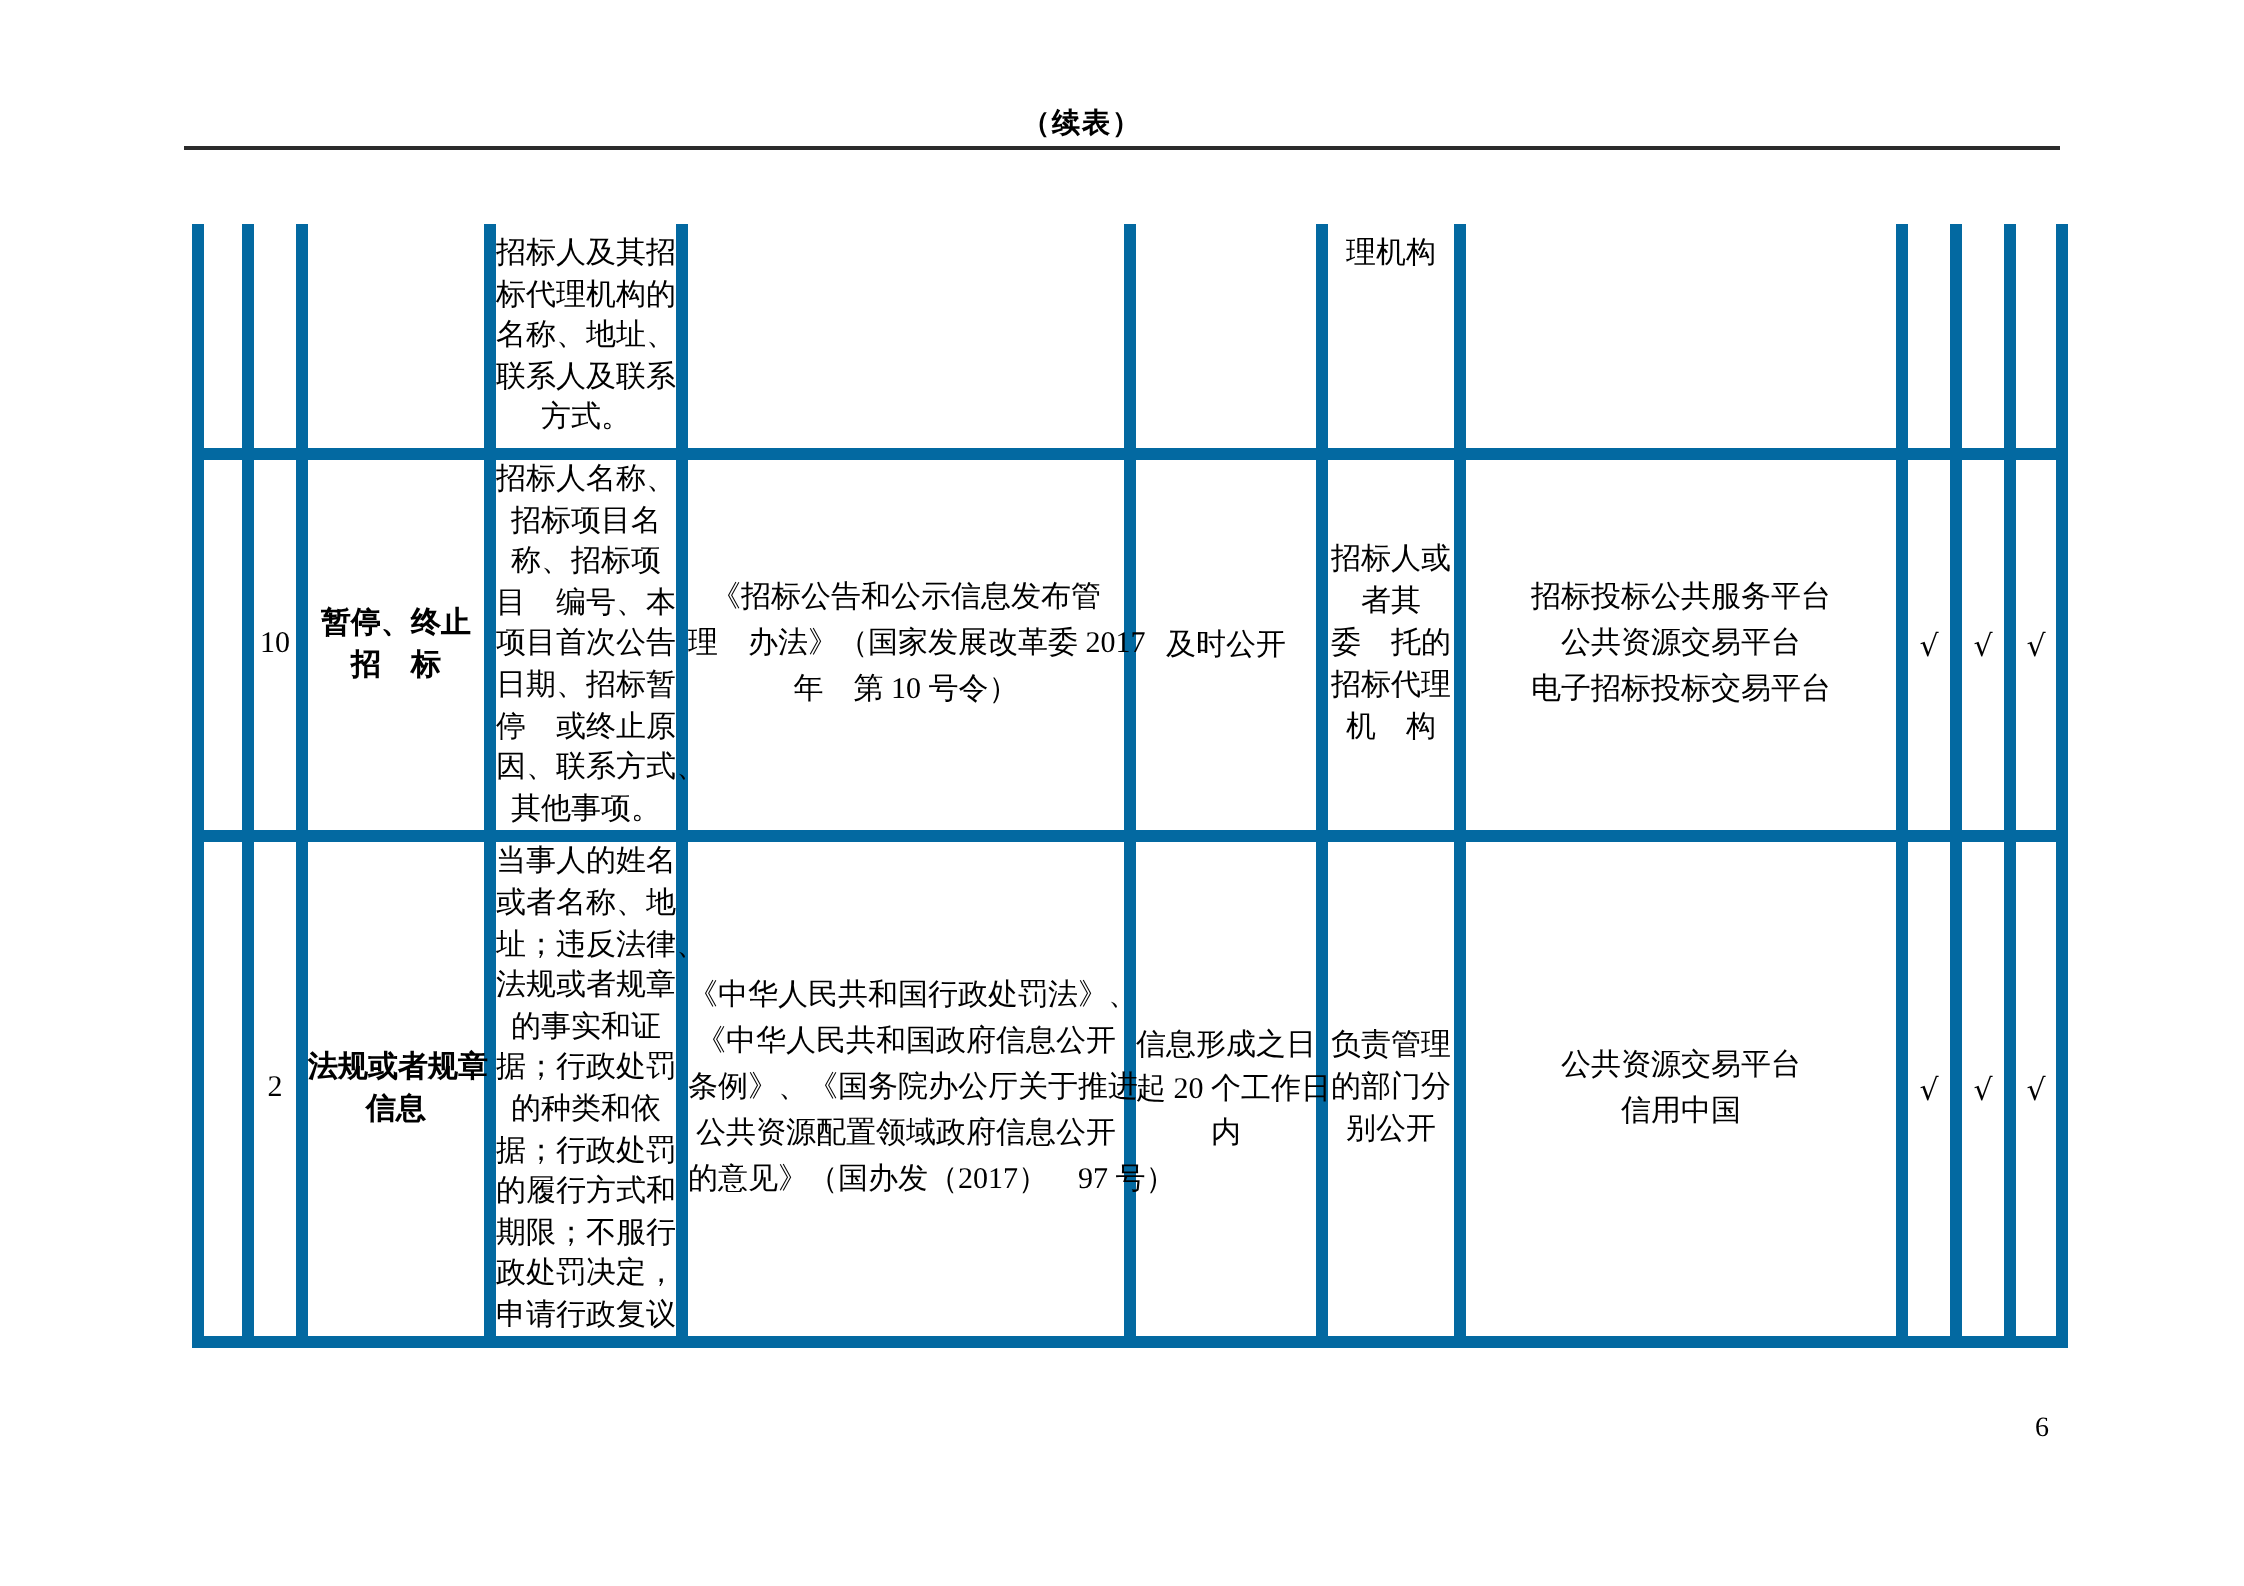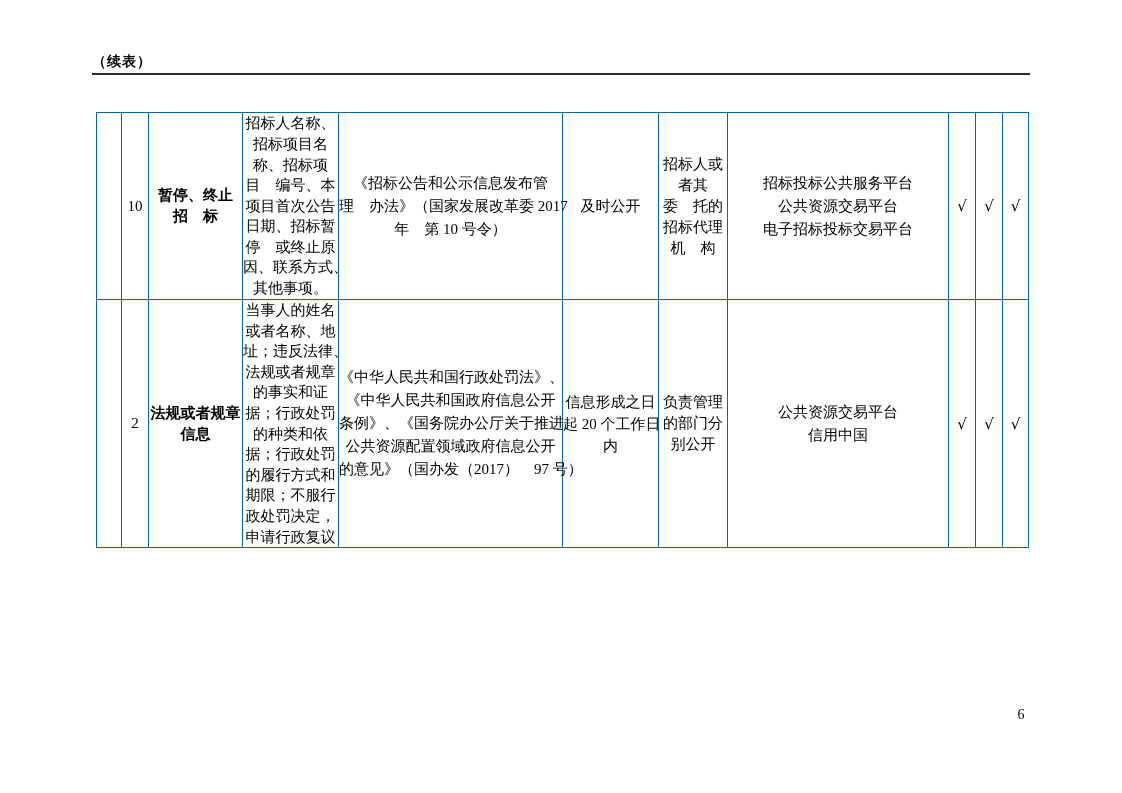--- a/index.html
+++ b/index.html
@@ -13,21 +13,21 @@
     height: 793px;
     font-family: "Liberation Serif", "DejaVu Serif", serif;
     color: #000;
     overflow: hidden;
   }
   .cont-label {
     position: absolute;
     top: 53px;
     left: 92px;
     width: 898px;
-    text-align: left;
+    text-align: center;
     font-size: 14px;
     font-weight: bold;
     letter-spacing: 1px;
   }
   .header-rule {
     position: absolute;
     top: 73px;
     left: 92px;
     width: 938px;
     height: 2px;
@@ -35,21 +35,21 @@
   }
   table.doc-table {
     position: absolute;
     top: 112px;
     left: 96px;
     width: 932px;
     border-collapse: collapse;
     table-layout: fixed;
   }
   table.doc-table td {
-    border: 1px solid #0369a1;
+    border: 6px solid #0369a1;
     padding: 0;
     text-align: center;
     white-space: pre;
     overflow: visible;
     font-size: 15px;
   }
   tr.row-cont      { height: 115px; }
   tr.row-cont td   { border-top: none; vertical-align: top; padding-top: 5px; }
   tr.row-10        { height: 187px; }
   tr.row-11        { height: 248px; }
@@ -87,20 +87,37 @@
     <col style="width:96px">
       <col style="width:224px">
       <col style="width:96px">
     <col style="width:69px">
       <col style="width:221px">
       <col style="width:27px">
     <col style="width:27px">
       <col style="width:26px">
   </colgroup>
   <tbody>
+    <tr class="row-cont">
+      <td class="c-spacer"></td>
+      <td class="c-num"></td>
+      <td class="c-cat"></td>
+      <td class="c-content">招标人及其招
+标代理机构的
+名称、地址、
+联系人及联系
+方式。</td>
+      <td class="c-legal"></td>
+      <td class="c-timing"></td>
+      <td class="c-dept">理机构</td>
+      <td class="c-plat"></td>
+      <td class="c-check"></td>
+      <td class="c-check"></td>
+      <td class="c-check"></td>
+    </tr>
     <tr class="row-10">
       <td class="c-spacer"></td>
       <td class="c-num">10</td>
       <td class="c-cat">暂停、终止
 招　标</td>
       <td class="c-content">招标人名称、
 招标项目名
 称、招标项
 目　编号、本
 项目首次公告

